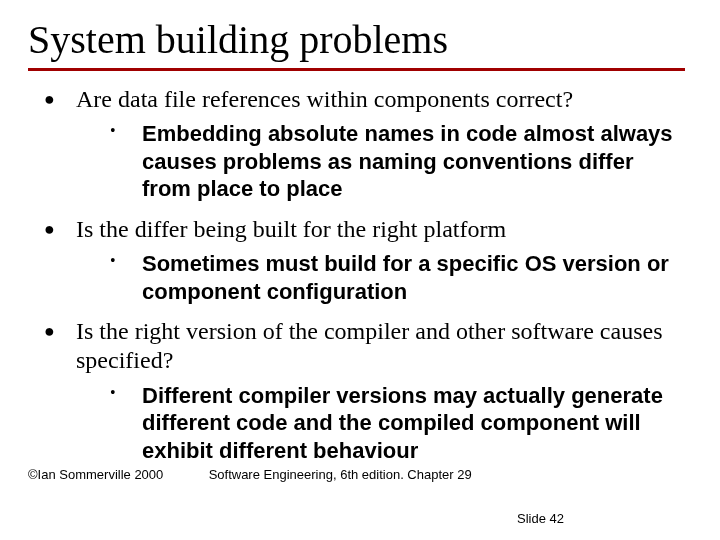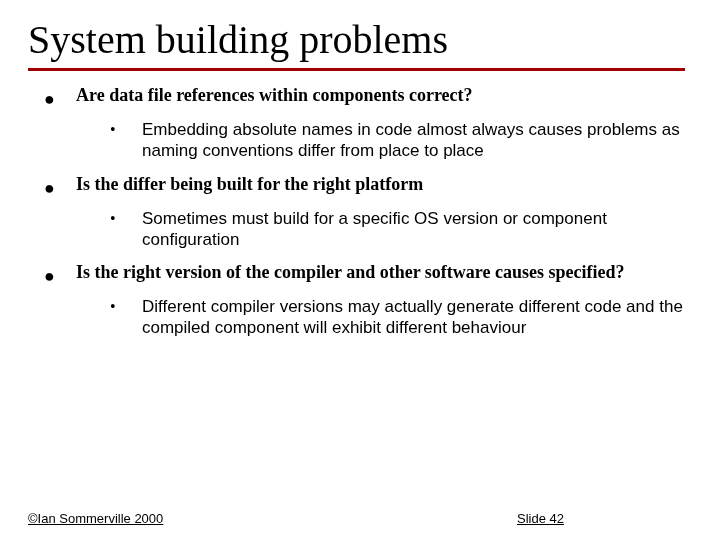--- a/index.html
+++ b/index.html
@@ -34,57 +34,56 @@
   }
   .l1 .bullet {
     font-size: 18px;
     line-height: 28px;
     width: 36px;
     flex: 0 0 36px;
     text-align: left;
     padding-left: 4px;
   }
   .l1 .text {
-    font-size: 18px;
+    font-size: 24px;
     line-height: 1.22;
     flex: 1;
-    font-weight: bold;
   }
   .l2 {
     display: flex;
     margin: 4px 0 12px 70px;
   }
   .l2 .bullet {
     font-size: 16px;
     width: 32px;
     flex: 0 0 32px;
     line-height: 22px;
   }
   .l2 .text {
-    font-size: 17px;
+    font-size: 22px;
     line-height: 1.25;
     flex: 1;
     font-family: Arial, Helvetica, sans-serif;
+    font-weight: bold;
   }
   .footer {
     position: absolute;
     bottom: 14px;
     left: 0;
     width: 592px;
     padding: 0 28px;
     display: flex;
     justify-content: space-between;
     font-family: Arial, Helvetica, sans-serif;
     font-size: 13px;
     color: #000;
-    text-decoration: underline;
   }
   .footer .center { text-align: center; flex: 1; }
   .footer .left { flex: 0 0 auto; }
-  .footer .right { flex: 0 0 auto; }
+  .footer .right { flex: 0 0 auto; margin-top: 44px; }
 </style>
 </head>
 <body>
 
 <div class="slide">
   <h1 class="title">System building problems</h1>
   <div class="rule"></div>
 
   <div class="content">
 
@@ -113,14 +112,15 @@
     <div class="l2">
       <div class="bullet">•</div>
       <div class="text">Different compiler versions may actually generate different code and the compiled component will exhibit different behaviour</div>
     </div>
 
   </div>
 </div>
 
 <div class="footer">
   <div class="left">©Ian Sommerville 2000</div>
+  <div class="center">Software Engineering, 6th edition. Chapter 29</div>
   <div class="right">Slide 42</div>
 </div>
 
 </body></html>

